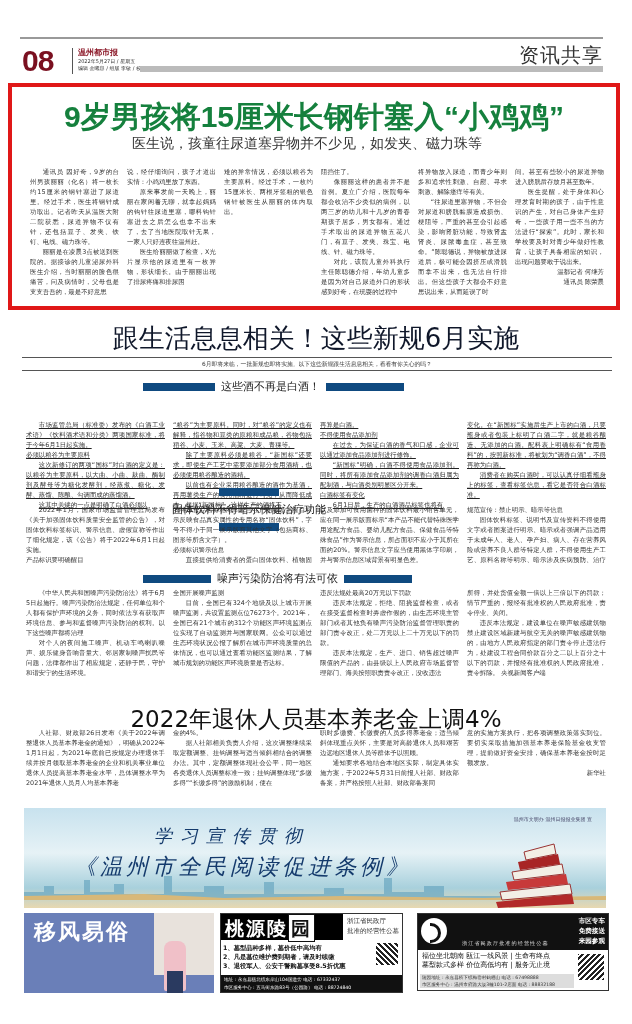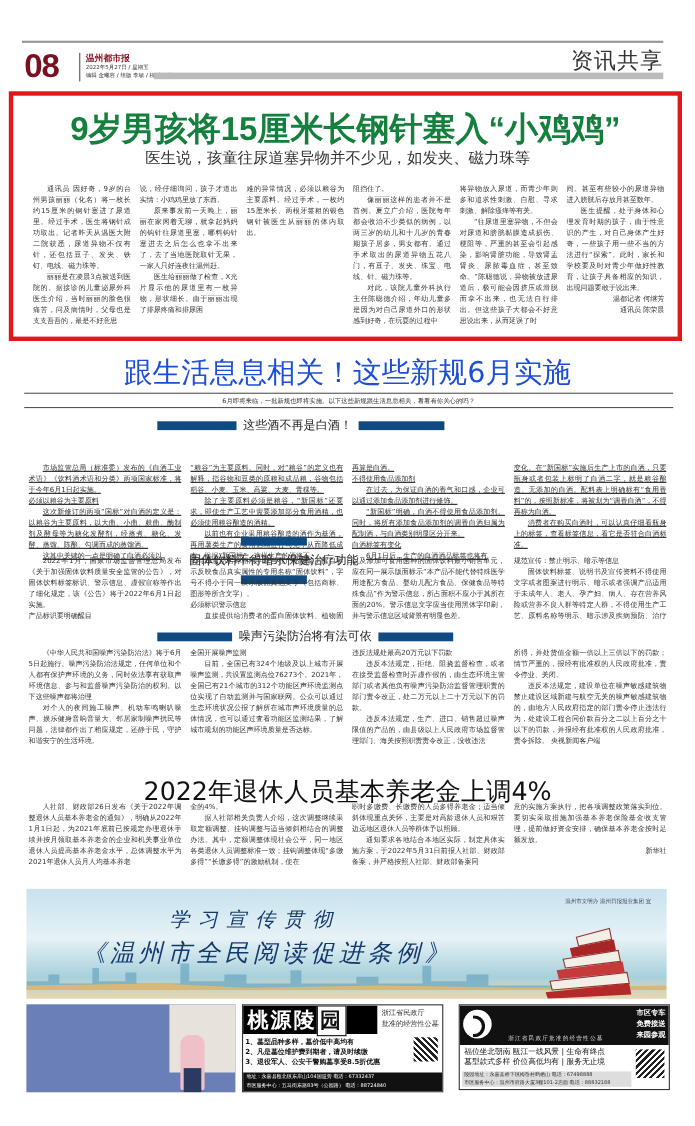--- a/index.html
+++ b/index.html
@@ -17,21 +17,21 @@
 
   .box1 { position: absolute; left: 8px; top: 83px; width: 612px; height: 227px; border: 4px solid #e01818; }
   .h1 { position: absolute; left: 0; right: 0; top: 10px; text-align: center; font-family: "Liberation Sans", sans-serif; font-weight: bold; font-size: 30px; color: #15803d; letter-spacing: 0px; }
   .sub1 { position: absolute; left: 0; right: 14px; top: 48px; text-align: center; font-size: 14px; color: #333; }
   .cols { position: absolute; display: flex; gap: 8px; }
   .col { flex: 1; font-size: 6.4px; line-height: 10px; color: #333; text-align: justify; overflow: hidden; }
   .col p { text-indent: 2em; }
   .col .noind { text-indent: 0; }
   .col .byline { text-align: right; text-indent: 0; }
 
-  .h2 { position: absolute; left: 0; right: 0; top: 321px; text-align: center; font-size: 26px; color: #1d4ed8; font-family: "DejaVu Sans", sans-serif; }
+  .h2 { position: absolute; left: 0; right: 0; top: 321px; text-align: center; font-size: 26px; color: #0f172a; font-family: "DejaVu Sans", sans-serif; }
   .lead-rule { position: absolute; left: 22px; width: 590px; height: 1px; background: #555; }
   .lead { position: absolute; left: 22px; width: 590px; top: 360px; text-align: center; font-size: 5.8px; color: #333; }
   .subhead { position: absolute; display: flex; align-items: center; gap: 6px; }
   .subhead .bar { background: #0f4a80; height: 8px; }
   .subhead .txt { font-size: 11px; color: #222; white-space: nowrap; }
 
   .h3 { position: absolute; left: 0; right: 0; top: 704px; text-align: center; font-size: 23px; color: #111; }
   .ad-banner { position: absolute; left: 24px; top: 808px; width: 582px; height: 100px; background: linear-gradient(180deg,#c8e2ee 0%,#e6f2f6 45%,#a8d0dc 80%,#e8d8b0 100%); overflow: hidden; }
   .ad-banner .sponsor { position: absolute; right: 14px; top: 8px; font-size: 5px; color: #446; }
   .ad-banner .l1 { position: absolute; left: 130px; top: 16px; font-family: "DejaVu Serif", serif; font-size: 18px; color: #143a6c; letter-spacing: 8px; font-style: italic; }
@@ -236,20 +236,21 @@
       <polygon points="14,54 84,46 86,56 16,62" fill="#f2efe6" stroke="#933" stroke-width="1"></polygon>
       <polygon points="20,44 80,36 82,46 22,52" fill="#c73a3a"></polygon>
       <polygon points="26,34 76,26 78,36 28,42" fill="#f2efe6" stroke="#933" stroke-width="1"></polygon>
       <polygon points="32,24 72,16 74,26 34,32" fill="#a82525"></polygon>
       <polygon points="38,14 68,6 70,16 40,22" fill="#f2efe6" stroke="#933" stroke-width="1"></polygon>
     </svg>
   </div>
 
   <div class="ad-yifeng">
     <div class="wall"></div>
+    <div class="t">移风易俗</div>
     <div class="kid"></div>
     <div class="jeans"></div>
   </div>
 
   <div class="ad-taoyuan">
     <div class="head"><span>桃源陵</span><span class="yuan-box">园</span></div>
     <div class="approve">
       <div>浙江省民政厅</div>
       <div>批准的经营性公墓</div>
     </div>

